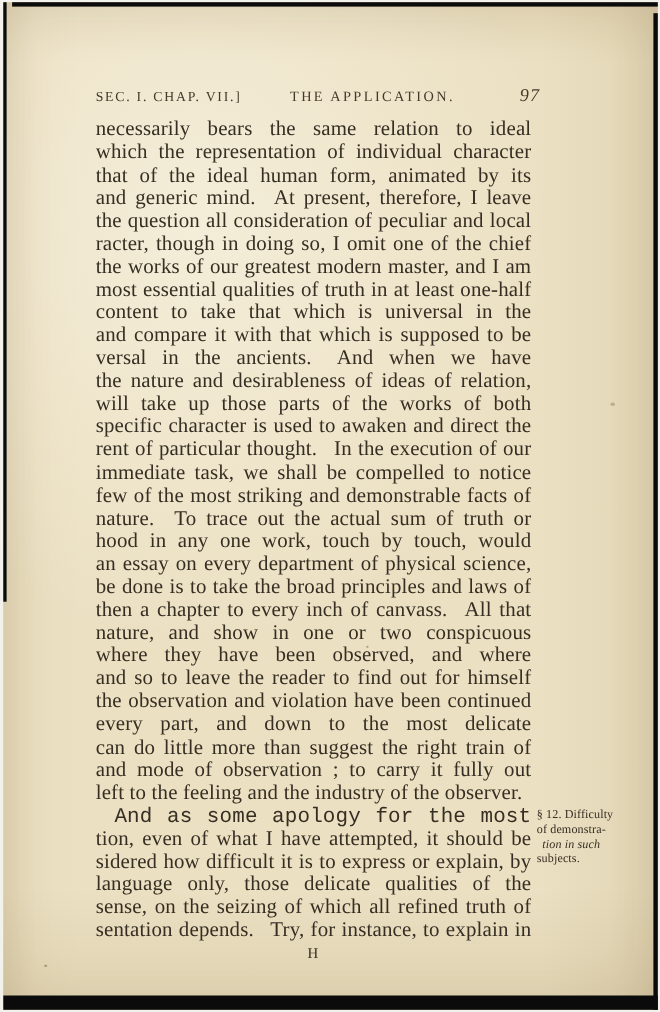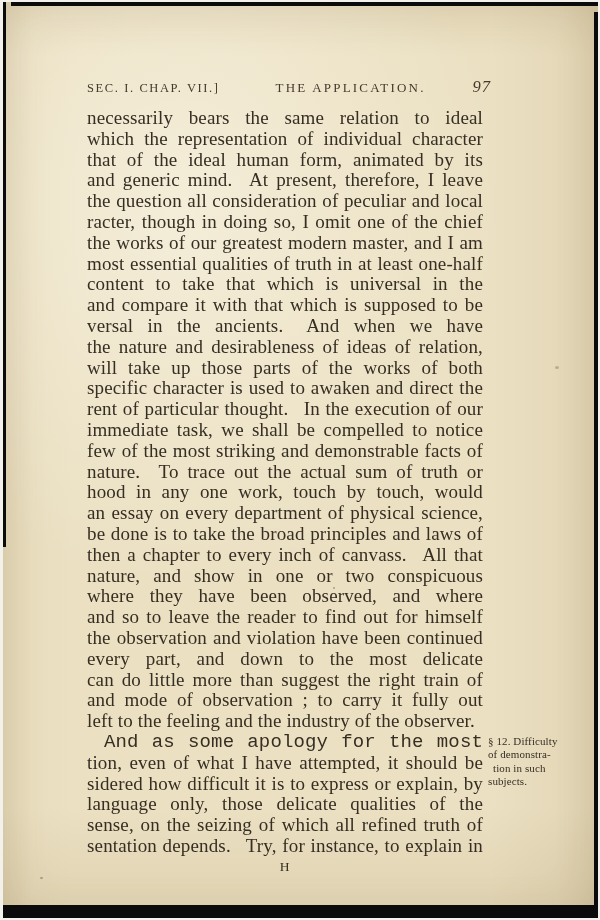--- a/index.html
+++ b/index.html
@@ -28,21 +28,21 @@
   .edge-left   { top: 0; left: 0; width: 3px; height: 545px; }
   .edge-right  { top: 10px; right: 0; width: 4px; bottom: 0; }
   .edge-bottom { left: 0; right: 0; bottom: 0; height: 13px; }
 
   .header {
     position: absolute; left: 84px; top: 75px; width: 404px;
     display: flex; align-items: baseline;
     color: var(--ink-light, #44392b);
   }
   .h-left   { font-size: 12.5px; letter-spacing: 1.6px; white-space: nowrap; }
-  .h-center { font-size: 13px;  letter-spacing: 2.2px; margin-left: 56px; white-space: nowrap; }
+  .h-center { font-size: 13px;  letter-spacing: 2.2px; margin-left: 44px; white-space: nowrap; }
   .h-right  { margin-left: auto; font-size: 16.5px; letter-spacing: 1px; font-style: italic; }
 
   .textblock {
     position: absolute; left: 84px; top: 106px; width: 396px;
     color: var(--ink, #362e23);
   }
   .tline {
     font-size: 19px;
     line-height: 20.8px;
     height: 20.8px;
@@ -63,21 +63,21 @@
   }
   .margin-note .tline {
     font-size: 11px;
     line-height: 13.4px;
     height: 13.4px;
     letter-spacing: 0.1px;
     text-align: center;
     text-align-last: left;
     -moz-text-align-last: left;
   }
-  .margin-note .tline:nth-child(3) { padding-left: 5px; }
+  .margin-note .tline:nth-child(3) { padding-left: 5px; font-style: italic; }
 
   .signature {
     text-align: center;
     font-size: 13.5px;
     letter-spacing: 1px;
     margin-top: 2px;
     color: var(--ink, #362e23);
   }
 
   .speck { position: absolute; border-radius: 50%; background: rgba(95, 80, 52, 0.45); }

